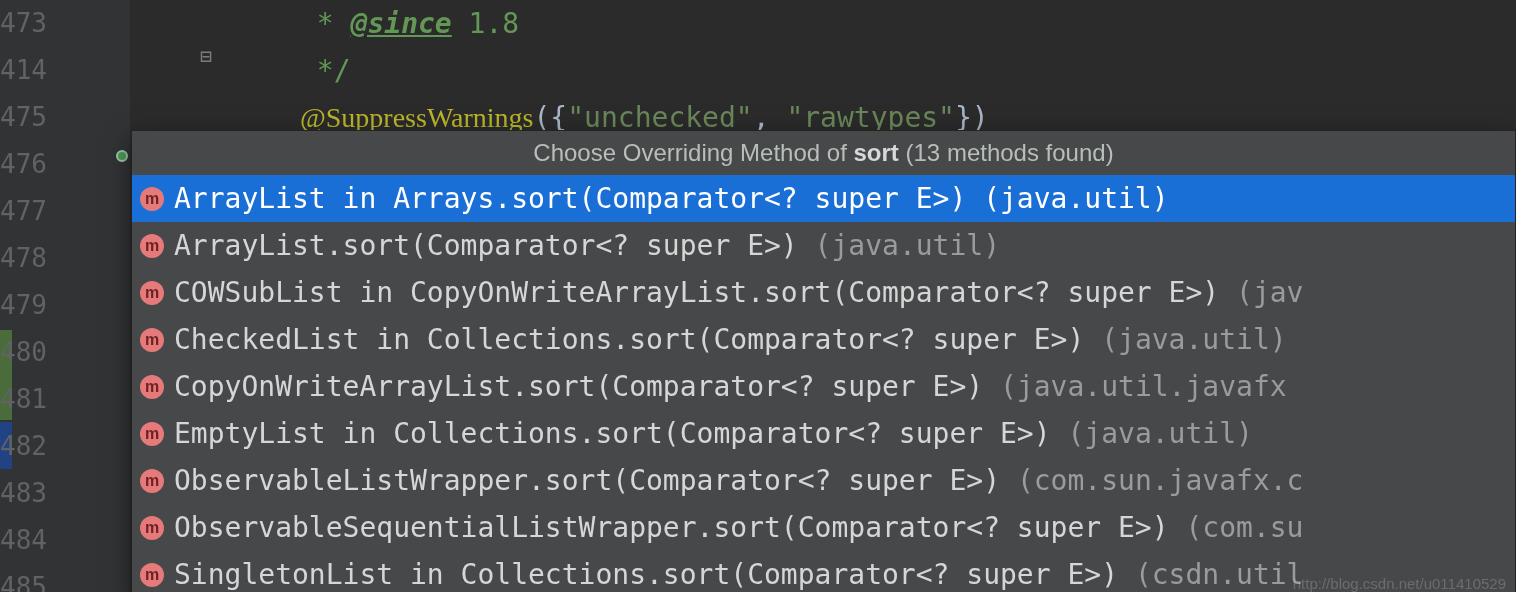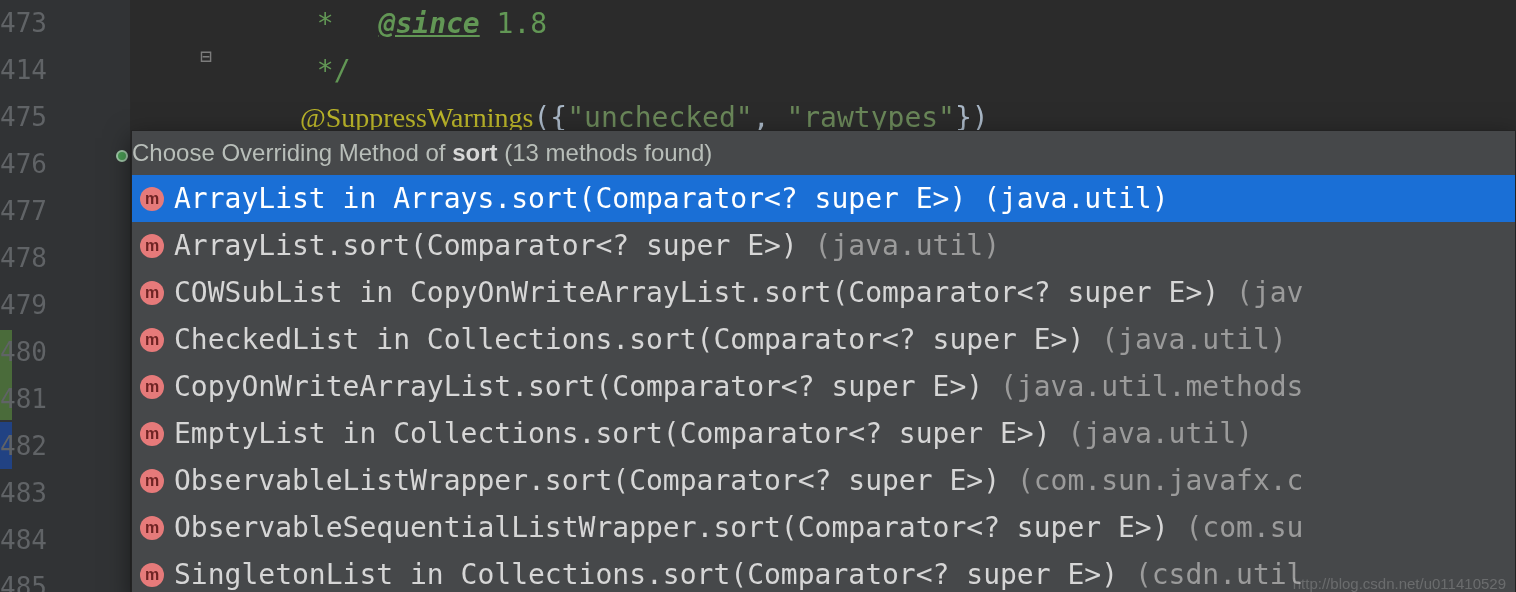--- a/index.html
+++ b/index.html
@@ -62,39 +62,40 @@
     padding-top: 0px;
   }
   .code-line {
     height: 47px;
     line-height: 47px;
     white-space: pre;
     padding-left: 170px;
     font-size: 28px;
   }
   .comment { color: #629755; }
-  .comment-tag { color: #629755; font-style: italic; font-weight: bold; text-decoration: underline; margin-left: 28px; }
+  .comment-tag { color: #629755; font-style: italic; font-weight: bold; text-decoration: underline; }
   .annotation { color: #bbb529; font-family: Liberation Serif, serif; }
   .string { color: #6a8759; }
   .punct { color: #a9b7c6; }
   .keyword { color: #cc7832; }
   .ident { color: #a9b7c6; }
   .methoddef { color: #ffc66d; }
 
   .popup {
     position: absolute;
     left: 131px;
     top: 130px;
     width: 1385px;
     background: #46484a;
     border: 1px solid #232323;
     box-shadow: 0 8px 24px rgba(0,0,0,0.5);
     overflow: hidden;
   }
   .popup-title {
+    text-align: center;
     color: #b8beb9;
     font-family: "Helvetica Neue", Arial, sans-serif;
     font-size: 24px;
     padding: 8px 0 8px 0;
   }
   .popup-title .bold { font-weight: bold; color: #d8d8d8; }
   .popup-list { }
   .popup-item {
     display: flex;
     align-items: center;
@@ -205,21 +206,21 @@
       <div class="popup-item">
         <span class="m-icon"><span>m</span></span>
         <span>COWSubList in CopyOnWriteArrayList.sort(Comparator&lt;? super E&gt;) </span><span class="pkg">(jav</span>
       </div>
       <div class="popup-item">
         <span class="m-icon"><span>m</span></span>
         <span>CheckedList in Collections.sort(Comparator&lt;? super E&gt;) </span><span class="pkg">(java.util)</span>
       </div>
       <div class="popup-item">
         <span class="m-icon"><span>m</span></span>
-        <span>CopyOnWriteArrayList.sort(Comparator&lt;? super E&gt;) </span><span class="pkg">(java.util.methods</span>
+        <span>CopyOnWriteArrayList.sort(Comparator&lt;? super E&gt;) </span><span class="pkg">(java.util.javafx</span>
       </div>
       <div class="popup-item">
         <span class="m-icon"><span>m</span></span>
         <span>EmptyList in Collections.sort(Comparator&lt;? super E&gt;) </span><span class="pkg">(java.util)</span>
       </div>
       <div class="popup-item">
         <span class="m-icon"><span>m</span></span>
         <span>ObservableListWrapper.sort(Comparator&lt;? super E&gt;) </span><span class="pkg">(com.sun.javafx.c</span>
       </div>
       <div class="popup-item">

